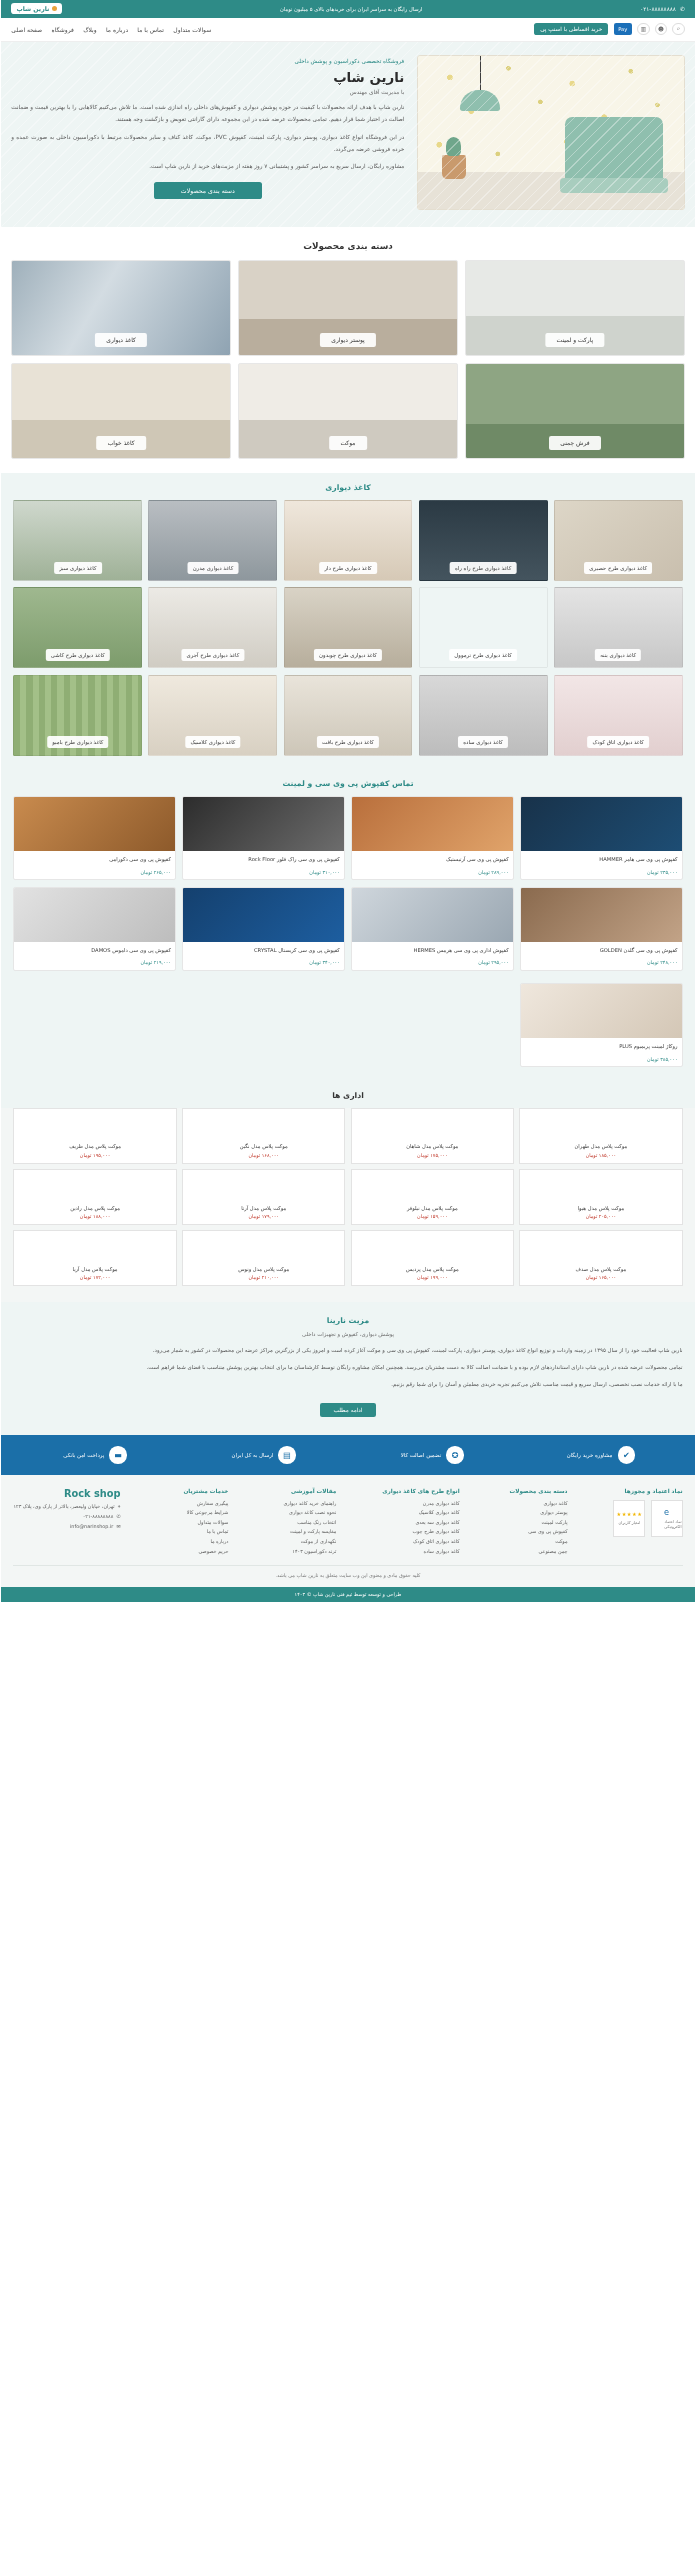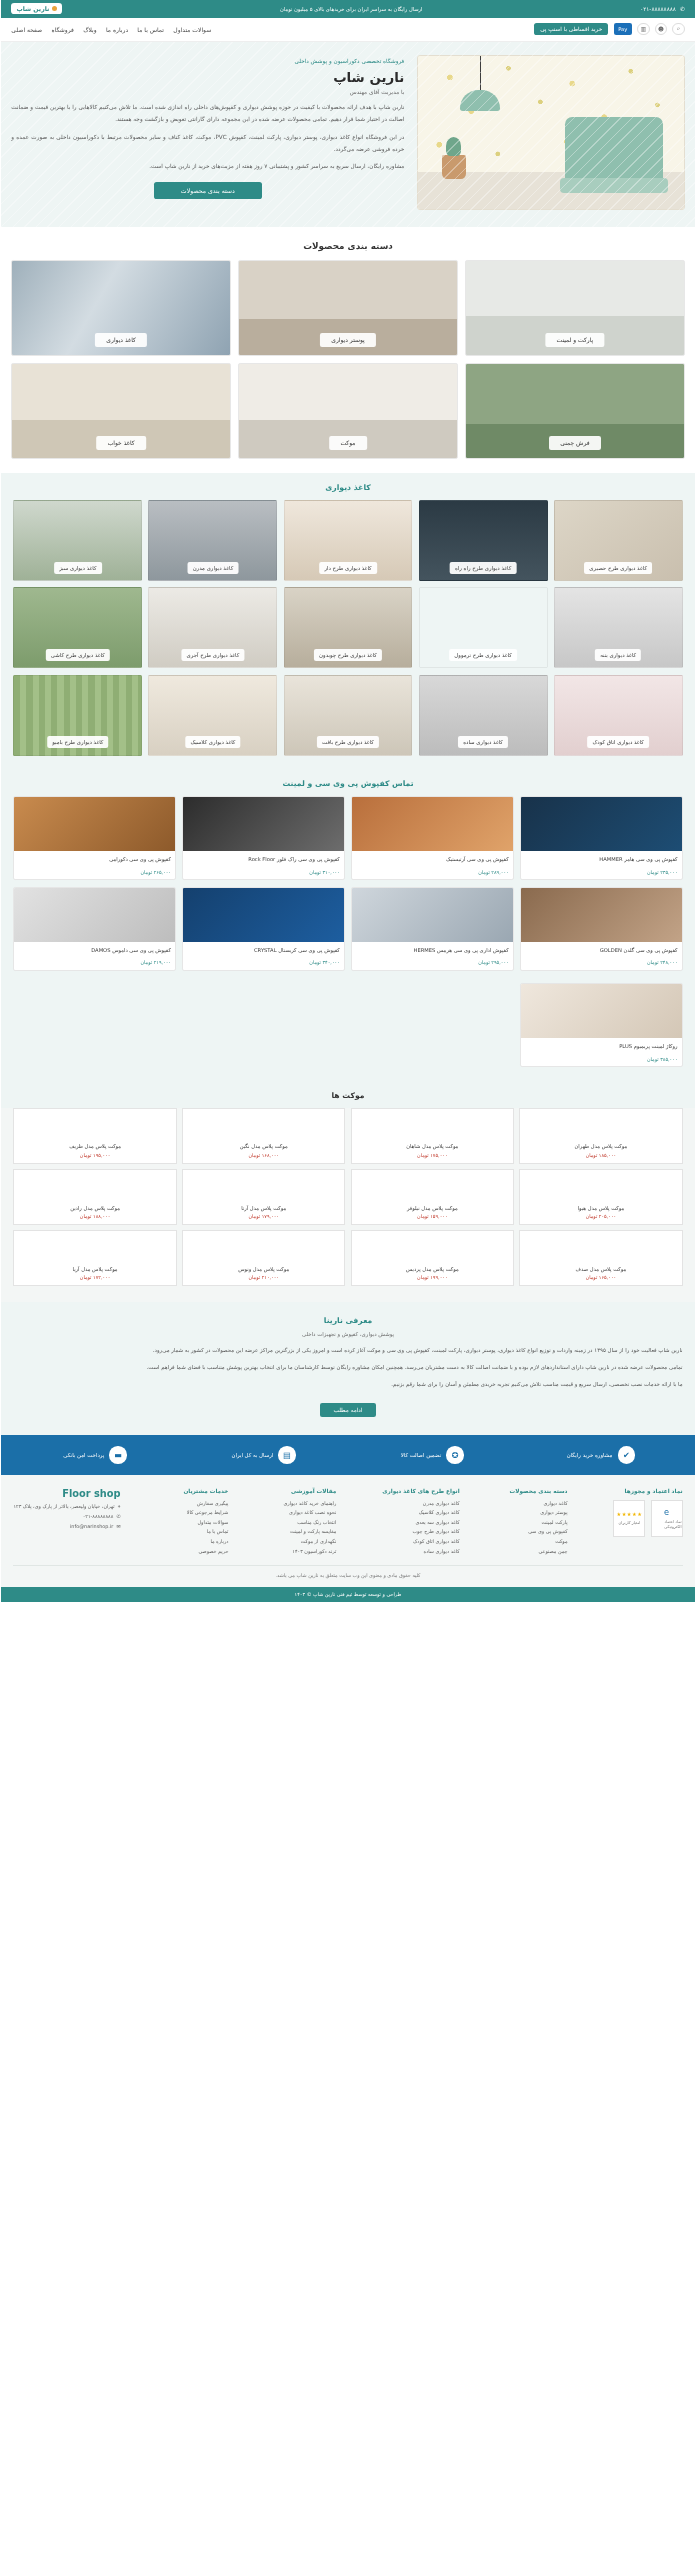--- a/index.html
+++ b/index.html
@@ -440,21 +440,21 @@
     <div style="grid-column: 1 / 2;"></div>
     <div class="pcard" style="grid-column: 1 / 2;">
       <div class="pc-img pc-9"></div>
       <div class="pc-title">روکاژ لمینت پریمیوم PLUS</div>
       <div class="pc-price">۳۸۵,۰۰۰ تومان</div>
     </div>
   </div>
 </div>
 
 <div class="band" style="padding-bottom:0;">
-  <div class="band-title" style="color:#333;">موکت ها</div>
+  <div class="band-title" style="color:#333;">اداری ها</div>
 </div>
 <div class="moket-wrap">
   <div class="moket-grid">
     <div class="mcard">
         <span class="m-name">موکت پلاس مدل طهران</span>
         <span class="m-price">۱۸۵,۰۰۰ تومان</span>
       </div>
     <div class="mcard">
         <span class="m-name">موکت پلاس مدل شاهان</span>
         <span class="m-price">۱۷۵,۰۰۰ تومان</span>
@@ -498,21 +498,21 @@
         <span class="m-price">۲۱۰,۰۰۰ تومان</span>
       </div>
     <div class="mcard">
         <span class="m-name">موکت پلاس مدل آریا</span>
         <span class="m-price">۱۷۲,۰۰۰ تومان</span>
       </div>
   </div>
 </div>
 
 <div class="about">
-  <h3>معرفی نارینا</h3>
+  <h3>مزیت نارینا</h3>
   <div class="sub">پوشش دیواری، کفپوش و تجهیزات داخلی</div>
   <p>نارین شاپ فعالیت خود را از سال ۱۳۹۵ در زمینه واردات و توزیع انواع کاغذ دیواری، پوستر دیواری، پارکت لمینت، کفپوش پی وی سی و موکت آغاز کرده است و امروز یکی از بزرگترین مراکز عرضه این محصولات در کشور به شمار می‌رود.</p>
   <p>تمامی محصولات عرضه شده در نارین شاپ دارای استاندارد‌های لازم بوده و با ضمانت اصالت کالا به دست مشتریان می‌رسد. همچنین امکان مشاوره رایگان توسط کارشناسان ما برای انتخاب بهترین پوشش متناسب با فضای شما فراهم است.</p>
   <p>ما با ارائه خدمات نصب تخصصی، ارسال سریع و قیمت مناسب تلاش می‌کنیم تجربه خریدی مطمئن و آسان را برای شما رقم بزنیم.</p>
   <span class="about-btn">ادامه مطلب</span>
 </div>
 
 <div class="features">
   <div class="feat">
     <span class="fi">✔</span>
@@ -583,21 +583,21 @@
       <h4>خدمات مشتریان</h4>
       <a>پیگیری سفارش</a>
       <a>شرایط مرجوعی کالا</a>
       <a>سوالات متداول</a>
       <a>تماس با ما</a>
       <a>درباره ما</a>
       <a>حریم خصوصی</a>
     </div>
 
     <div class="fbrand">
-      <div class="fb-logo">Floor shop</div>
+      <div class="fb-logo">Rock shop</div>
       <div class="fb-line">
         <span>⌖</span>
         <span>تهران، خیابان ولیعصر، بالاتر از پارک وی، پلاک ۱۲۳</span>
       </div>
       <div class="fb-line">
         <span>✆</span>
         <span>۰۲۱-۸۸۸۸۸۸۸۸</span>
       </div>
       <div class="fb-line">
         <span>✉</span>

